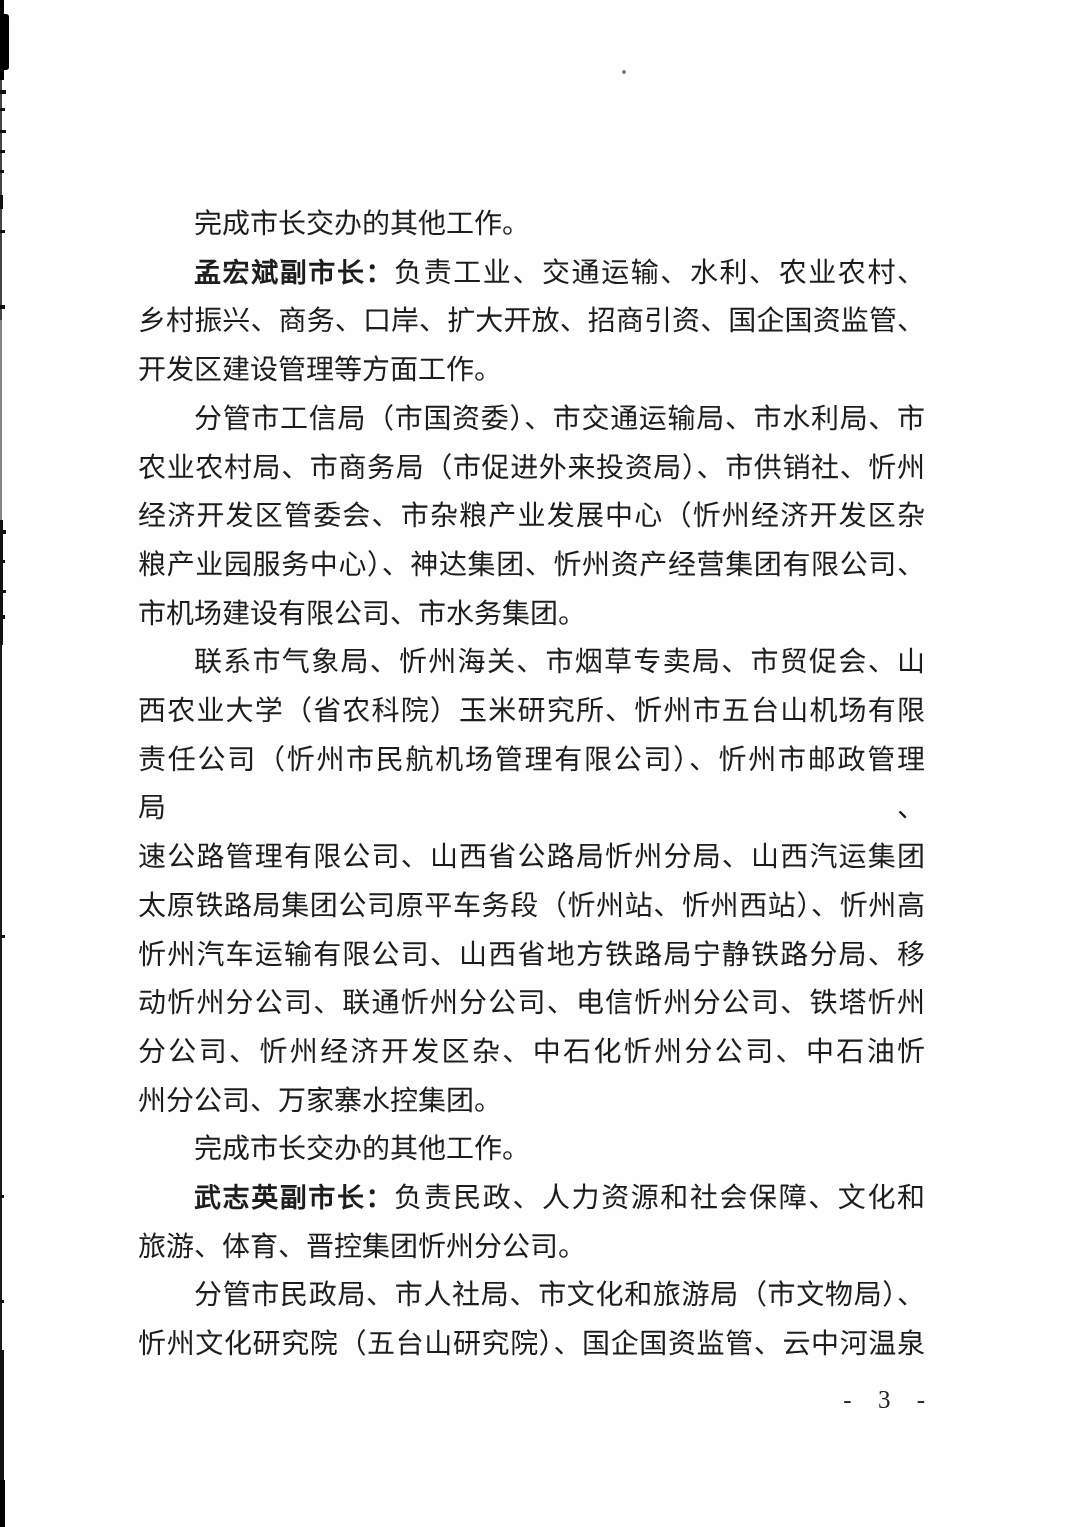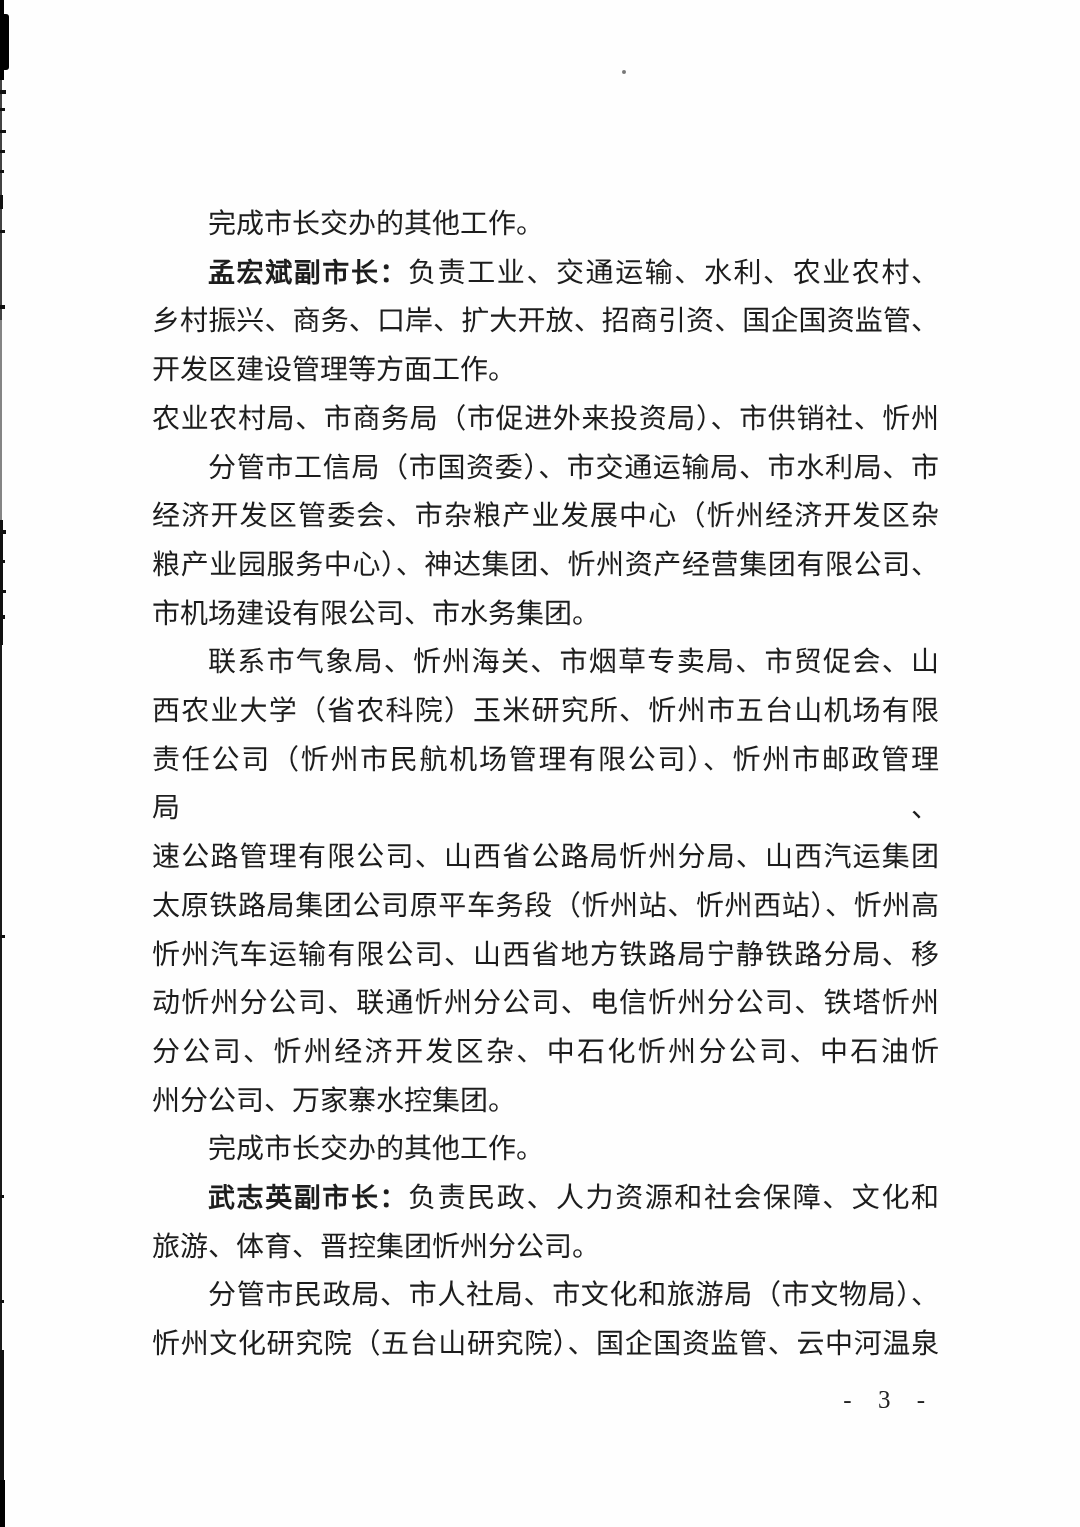--- a/index.html
+++ b/index.html
@@ -10,21 +10,21 @@
   }
   .page {
     position: relative;
     width: 1080px; height: 1527px;
     background: #fefefe;
     font-family: "Liberation Serif", "DejaVu Serif", serif;
     color: #1d1d1d;
   }
   .text-block {
     position: absolute;
-    left: 152px; top: 200px;
+    left: 138px; top: 200px;
     width: 787px;
     font-size: 28px;
     line-height: 48.7px;
     letter-spacing: 0px;
   }
   .line {
     white-space: nowrap;
     text-align: left;
   }
   .line.justify {
@@ -78,23 +78,23 @@
 
   <div class="text-block" id="text-block">
   <div class="line indent"><span class="body-text">完成市长交办的其他工作。</span></div>
 
   <div class="line indent justify"><span class="lead">孟宏斌副市长：</span><span class="body-text">负责工业、交通运输、水利、农业农村、</span></div>
 
   <div class="line justify"><span class="body-text">乡村振兴、商务、口岸、扩大开放、招商引资、国企国资监管、</span></div>
 
   <div class="line"><span class="body-text">开发区建设管理等方面工作。</span></div>
 
+  <div class="line indent justify"><span class="body-text">分管市工信局（市国资委）、市交通运输局、市水利局、市</span></div>
+
   <div class="line justify"><span class="body-text">农业农村局、市商务局（市促进外来投资局）、市供销社、忻州</span></div>
-
-  <div class="line indent justify"><span class="body-text">分管市工信局（市国资委）、市交通运输局、市水利局、市</span></div>
 
   <div class="line justify"><span class="body-text">经济开发区管委会、市杂粮产业发展中心（忻州经济开发区杂</span></div>
 
   <div class="line justify"><span class="body-text">粮产业园服务中心）、神达集团、忻州资产经营集团有限公司、</span></div>
 
   <div class="line"><span class="body-text">市机场建设有限公司、市水务集团。</span></div>
 
   <div class="line indent justify"><span class="body-text">联系市气象局、忻州海关、市烟草专卖局、市贸促会、山</span></div>
 
   <div class="line justify"><span class="body-text">西农业大学（省农科院）玉米研究所、忻州市五台山机场有限</span></div>

